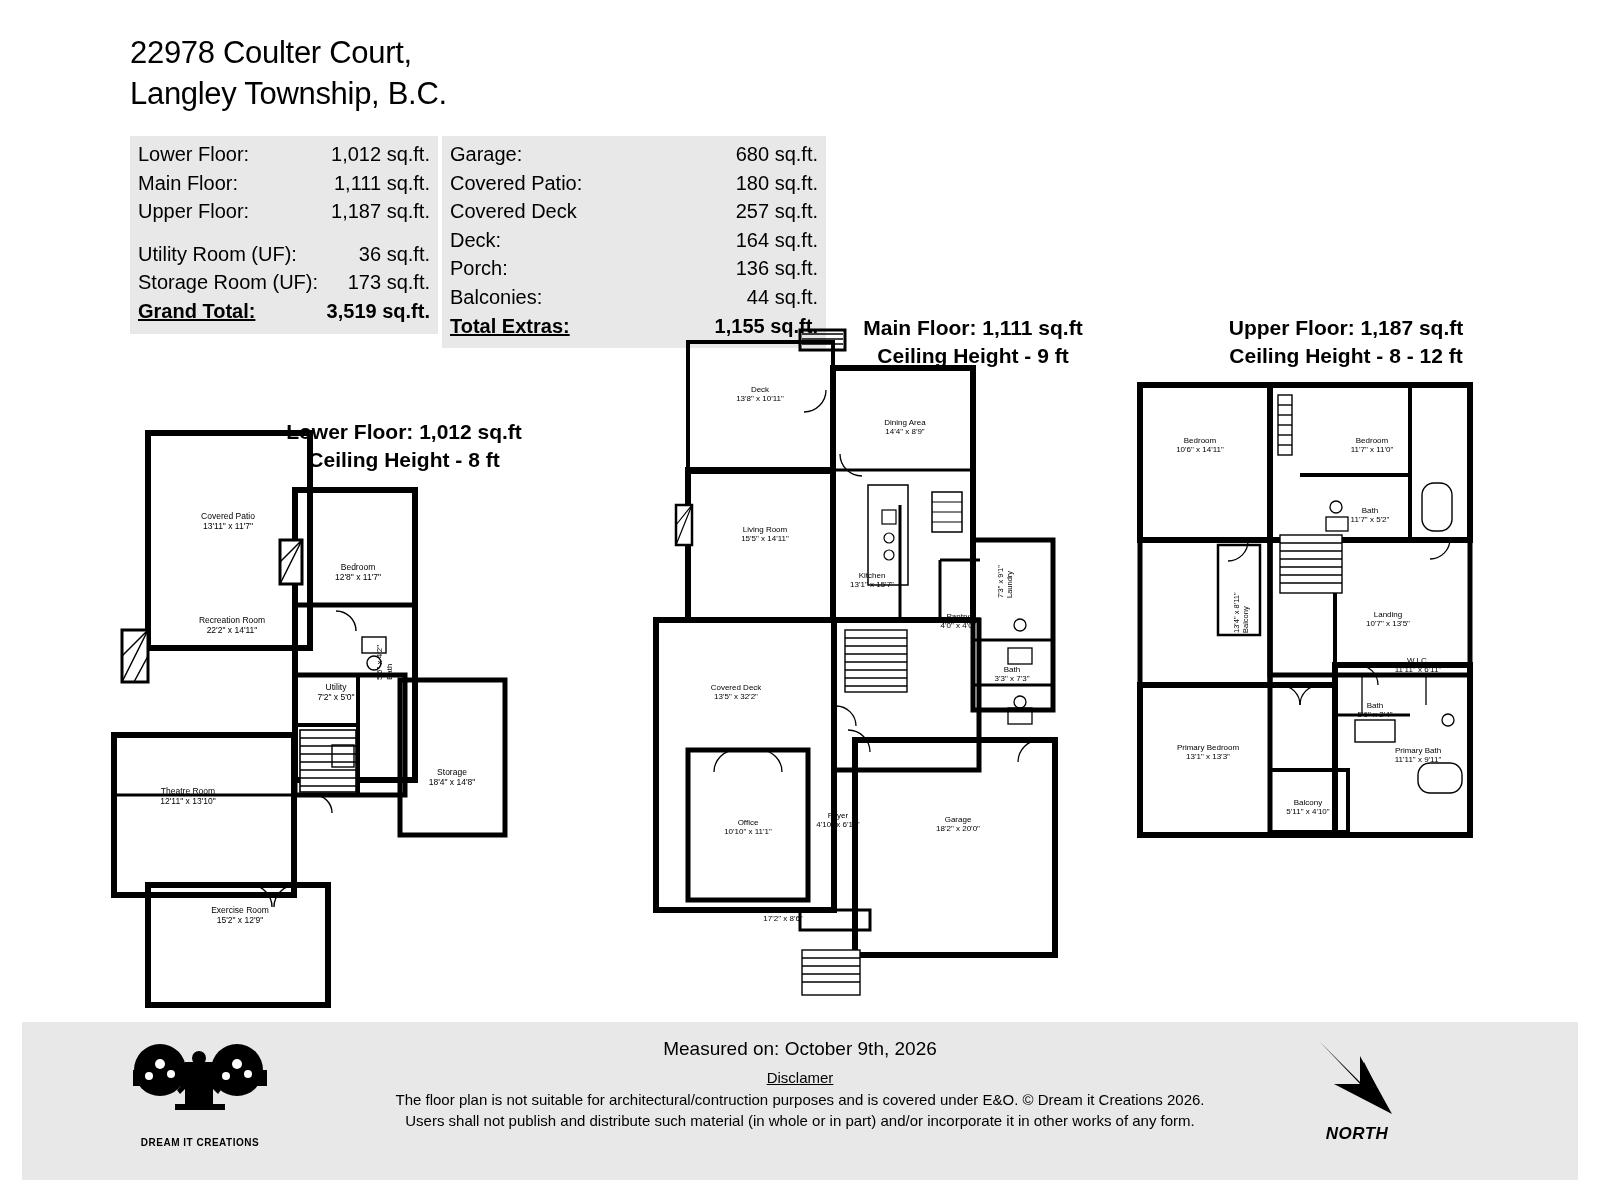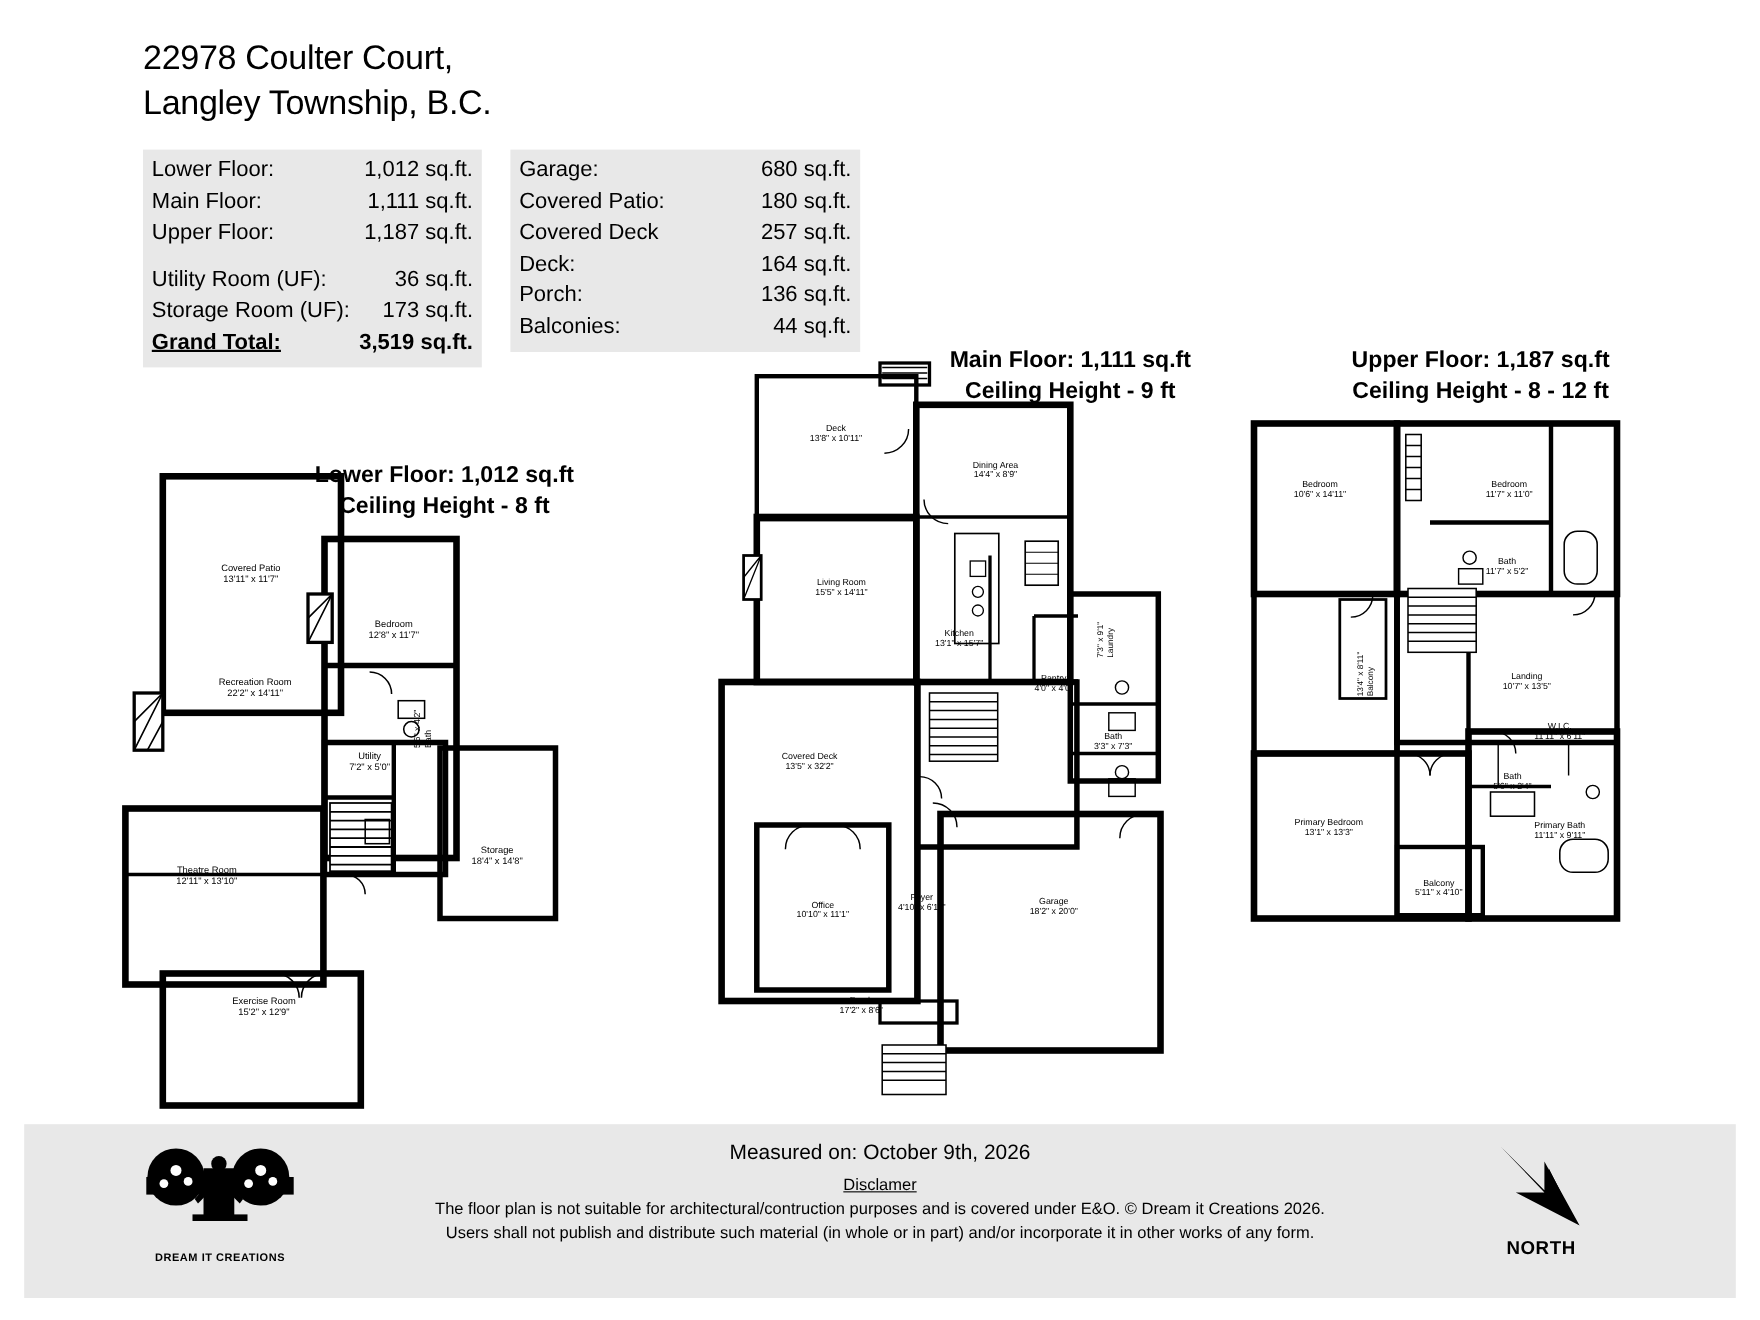--- a/index.html
+++ b/index.html
@@ -24,21 +24,21 @@
   }
   .tbl table{border-collapse:collapse;width:100%;}
   .tbl td{padding:1px 0;white-space:nowrap;}
   .tbl td.lbl{text-align:left;padding-left:8px;}
   .tbl td.val{text-align:right;padding-right:8px;}
   .bold{font-weight:bold;}
   .uline{text-decoration:underline;}
 
   #tbl-left{left:130px;top:136px;width:308px;padding:4px 0 8px 0;}
   #tbl-left .spacer td{height:14px;padding:0;}
-  #tbl-right{left:464px;top:136px;width:318px;padding:4px 0 8px 0;}
+  #tbl-right{left:442px;top:136px;width:384px;padding:4px 0 8px 0;}
 
   
   .floor-head{
     position:absolute;text-align:center;
     font-size:21px;font-weight:bold;line-height:1.35;
   }
   #head-lower{left:258px;top:418px;width:292px;}
   #head-main{left:838px;top:314px;width:270px;}
   #head-upper{left:1196px;top:314px;width:300px;}
 
@@ -51,21 +51,21 @@
     position:absolute;left:22px;top:1022px;width:1556px;height:158px;
     background:#e8e8e8;
   }
   #footer-text{
     position:absolute;left:330px;top:1038px;width:940px;text-align:center;
   }
   #measured{font-size:19px;margin-bottom:9px;}
   #disclaimer-head{font-size:15px;font-weight:normal;text-decoration:underline;margin-bottom:3px;}
   #disclaimer-body{font-size:15px;line-height:1.42;}
   #north{
-    position:absolute;left:1328px;top:1036px;width:146px;text-align:center;
+    position:absolute;left:1284px;top:1036px;width:146px;text-align:center;font-style:italic;
   }
   #north .lbl{font-size:17px;font-weight:bold;letter-spacing:0.5px;margin-top:2px;}
   #logo{position:absolute;left:110px;top:1040px;width:180px;text-align:center;}
   #logo .logoname{font-size:10px;font-weight:bold;letter-spacing:0.5px;margin-top:-2px;}
 </style>
 </head>
 <body>
 
 <div class="title">
   <div>22978 Coulter Court,</div>
@@ -126,20 +126,24 @@
       <td class="lbl">Deck:</td>
       <td class="val">164 sq.ft.</td>
     </tr>
     <tr>
       <td class="lbl">Porch:</td>
       <td class="val">136 sq.ft.</td>
     </tr>
     <tr>
       <td class="lbl">Balconies:</td>
       <td class="val">44 sq.ft.</td>
+    </tr>
+    <tr>
+      <td class="lbl bold uline">Total Extras: </td>
+      <td class="val bold">1,155 sq.ft.</td>
     </tr>
   </tbody>
     </table>
 </div>
 
 <div class="floor-head" id="head-lower">
   <div>Lower Floor: 1,012 sq.ft</div>
   <div>Ceiling Height - 8 ft</div>
 </div>
 <div class="floor-head" id="head-main">

